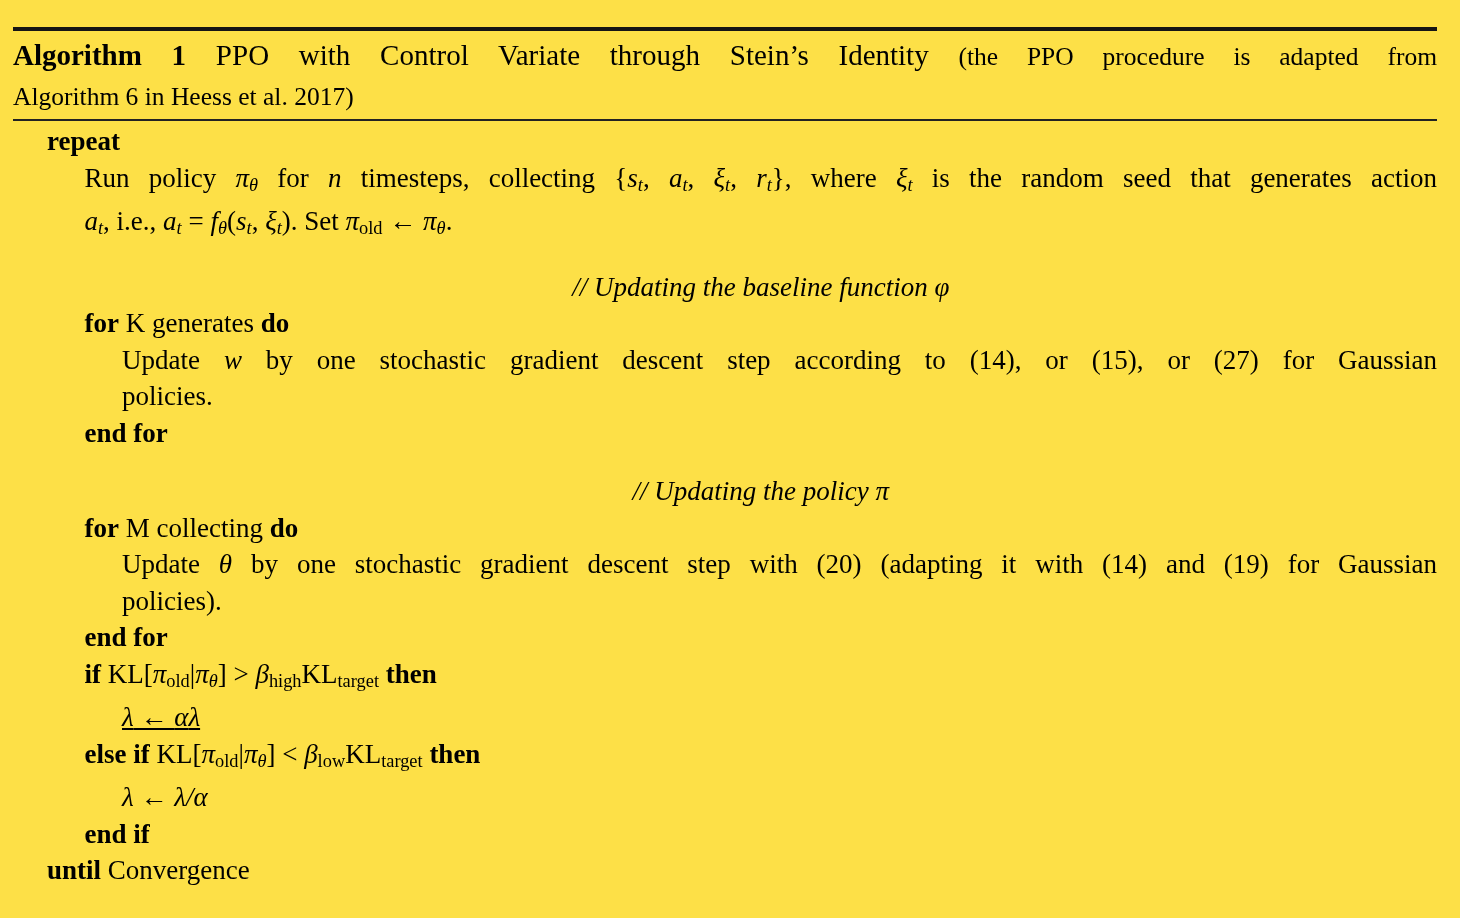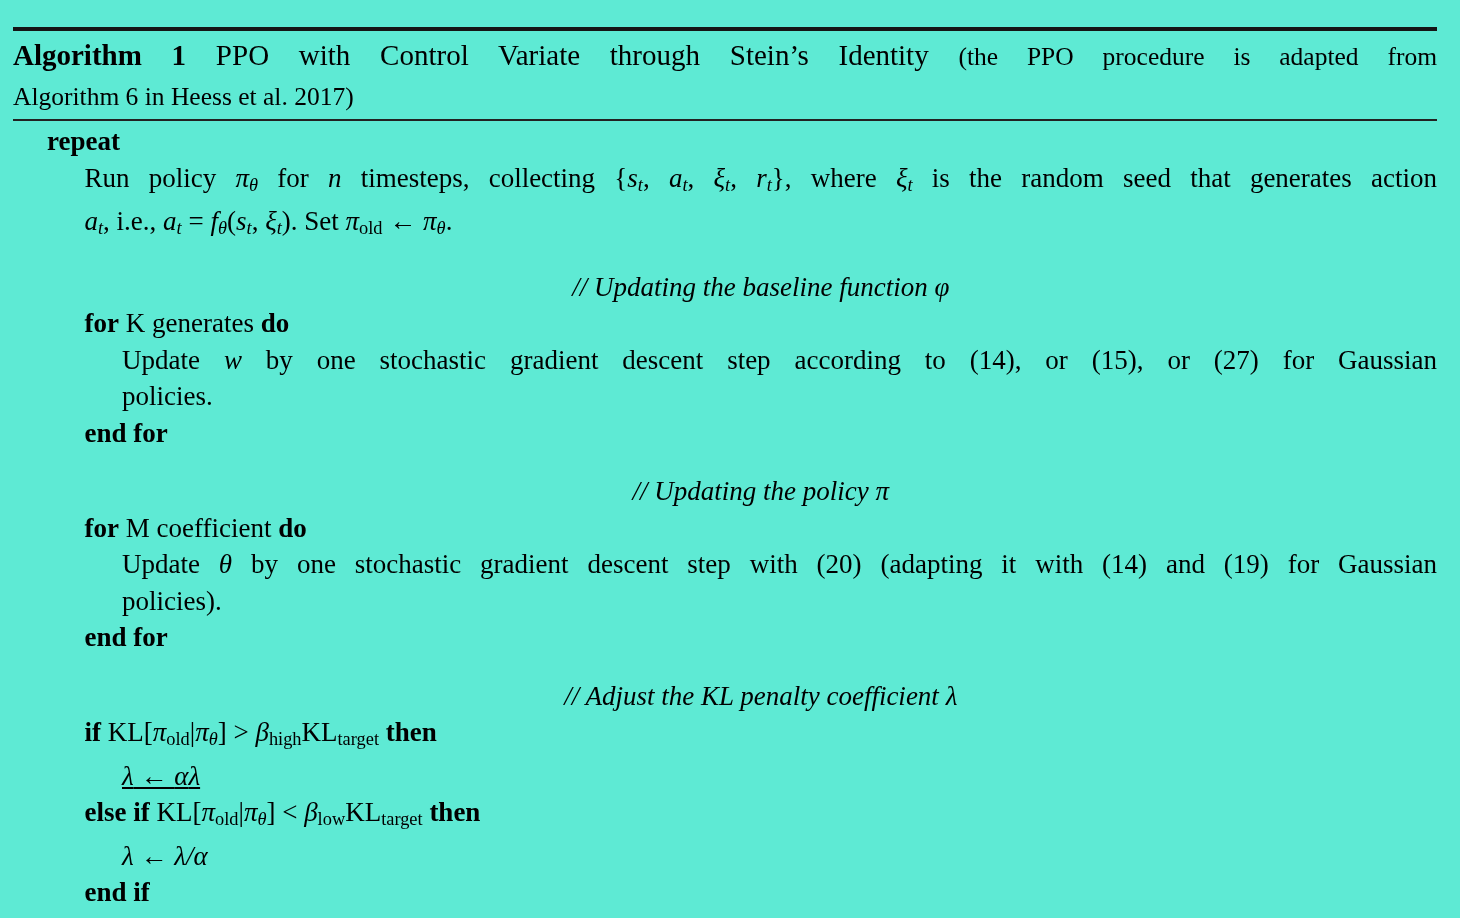--- a/index.html
+++ b/index.html
@@ -4,21 +4,21 @@
 <style>
   html, body {
     margin: 0;
     padding: 0;
     background: #ffffff;
   }
   .page {
     position: relative;
     width: 1460px;
     height: 918px;
-    background: #5eead4;
+    background: #fde047;
     color: #000000;
     font-family: "Liberation Serif", "DejaVu Serif", serif;
     overflow: hidden;
   }
   .algo {
     position: absolute;
     left: 13px;
     top: 27px;
     width: 1424px;
   }
@@ -80,25 +80,24 @@
     <div class="body" id="algo-body">
         <div class="line" style="padding-left: 34px;"><span class="b">repeat</span></div>
         <div class="line stretch" style="padding-left: 71.5px;"><span>Run policy </span><span class="i">π</span><span class="sub i">θ</span><span> for </span><span class="i">n</span><span> timesteps, collecting </span><span>{</span><span class="i">s</span><span class="sub i">t</span><span>, </span><span class="i">a</span><span class="sub i">t</span><span>, </span><span class="i">ξ</span><span class="sub i">t</span><span>, </span><span class="i">r</span><span class="sub i">t</span><span>}</span><span>, where </span><span class="i">ξ</span><span class="sub i">t</span><span> is the random seed that generates action</span></div>
         <div class="line" style="padding-left: 71.5px;"><span class="i">a</span><span class="sub i">t</span><span>, i.e., </span><span class="i">a</span><span class="sub i">t</span><span> = </span><span class="i">f</span><span class="sub i">θ</span><span>(</span><span class="i">s</span><span class="sub i">t</span><span>, </span><span class="i">ξ</span><span class="sub i">t</span><span>)</span><span>. Set </span><span class="i">π</span><span class="sub">old</span><span> ← </span><span class="i">π</span><span class="sub i">θ</span><span>.</span></div>
         <div class="line gap" style="padding-left: 71.5px;"><span class="i">// Updating the baseline function </span><span class="i">φ</span></div>
         <div class="line" style="padding-left: 71.5px;"><span class="b">for</span><span> K generates </span><span class="b">do</span></div>
         <div class="line stretch" style="padding-left: 109px;"><span>Update </span><span class="i">w</span><span> by one stochastic gradient descent step according to (14), or (15), or (27) for Gaussian</span></div>
         <div class="line" style="padding-left: 109px;"><span>policies.</span></div>
         <div class="line" style="padding-left: 71.5px;"><span class="b">end for</span></div>
         <div class="line gap" style="padding-left: 71.5px;"><span class="i">// Updating the policy </span><span class="i">π</span></div>
-        <div class="line" style="padding-left: 71.5px;"><span class="b">for</span><span> M coefficient </span><span class="b">do</span></div>
+        <div class="line" style="padding-left: 71.5px;"><span class="b">for</span><span> M collecting </span><span class="b">do</span></div>
         <div class="line stretch" style="padding-left: 109px;"><span>Update </span><span class="i">θ</span><span> by one stochastic gradient descent step with (20) (adapting it with (14) and (19) for Gaussian</span></div>
         <div class="line" style="padding-left: 109px;"><span>policies).</span></div>
         <div class="line" style="padding-left: 71.5px;"><span class="b">end for</span></div>
-        <div class="line gap" style="padding-left: 71.5px;"><span class="i">// Adjust the KL penalty coefficient </span><span class="i">λ</span></div>
         <div class="line" style="padding-left: 71.5px;"><span class="b">if</span><span> KL[</span><span class="i">π</span><span class="sub">old</span><span>|</span><span class="i">π</span><span class="sub i">θ</span><span>] &gt; </span><span class="i">β</span><span class="sub">high</span><span>KL</span><span class="sub">target</span><span> </span><span class="b">then</span></div>
         <div class="line" style="padding-left: 109px; text-decoration: underline;"><span class="i">λ</span><span> ← </span><span class="i">α</span><span class="i">λ</span></div>
         <div class="line" style="padding-left: 71.5px;"><span class="b">else if</span><span> KL[</span><span class="i">π</span><span class="sub">old</span><span>|</span><span class="i">π</span><span class="sub i">θ</span><span>] &lt; </span><span class="i">β</span><span class="sub">low</span><span>KL</span><span class="sub">target</span><span> </span><span class="b">then</span></div>
         <div class="line" style="padding-left: 109px;"><span class="i">λ</span><span> ← </span><span class="i">λ/α</span></div>
         <div class="line" style="padding-left: 71.5px;"><span class="b">end if</span></div>
         <div class="line" style="padding-left: 34px;"><span class="b">until</span><span> Convergence</span></div>
       </div>
 
   </div>
 </div>

